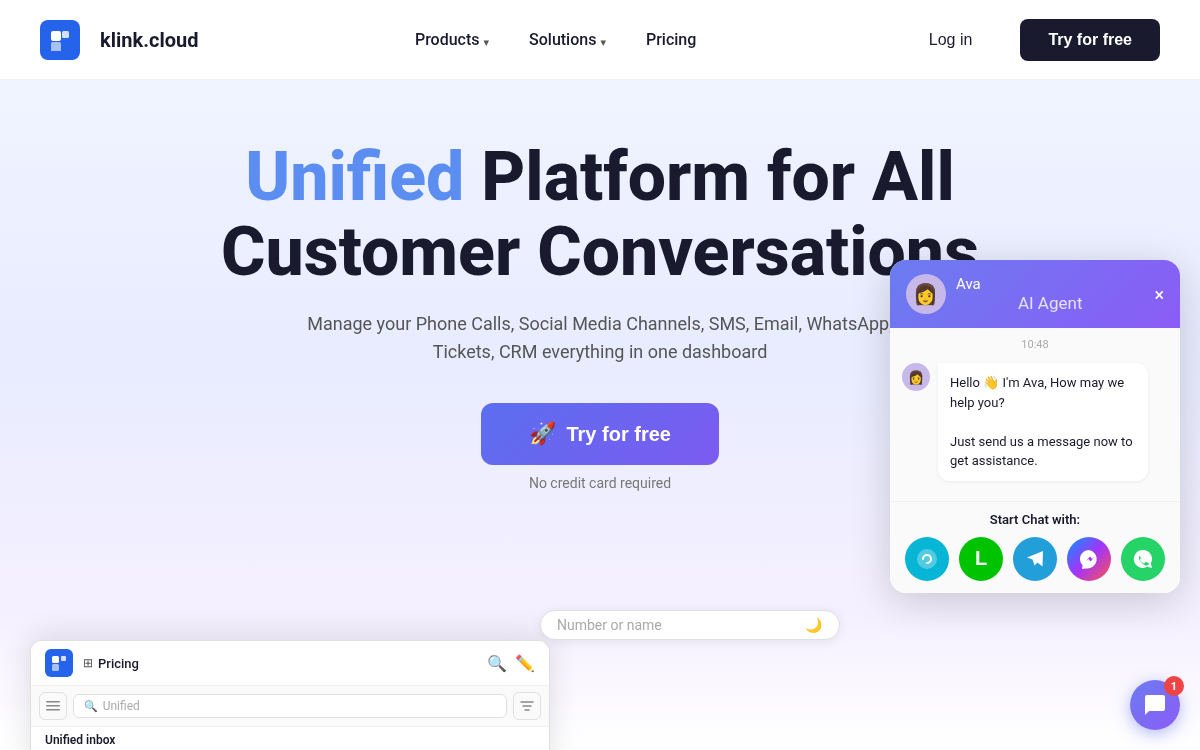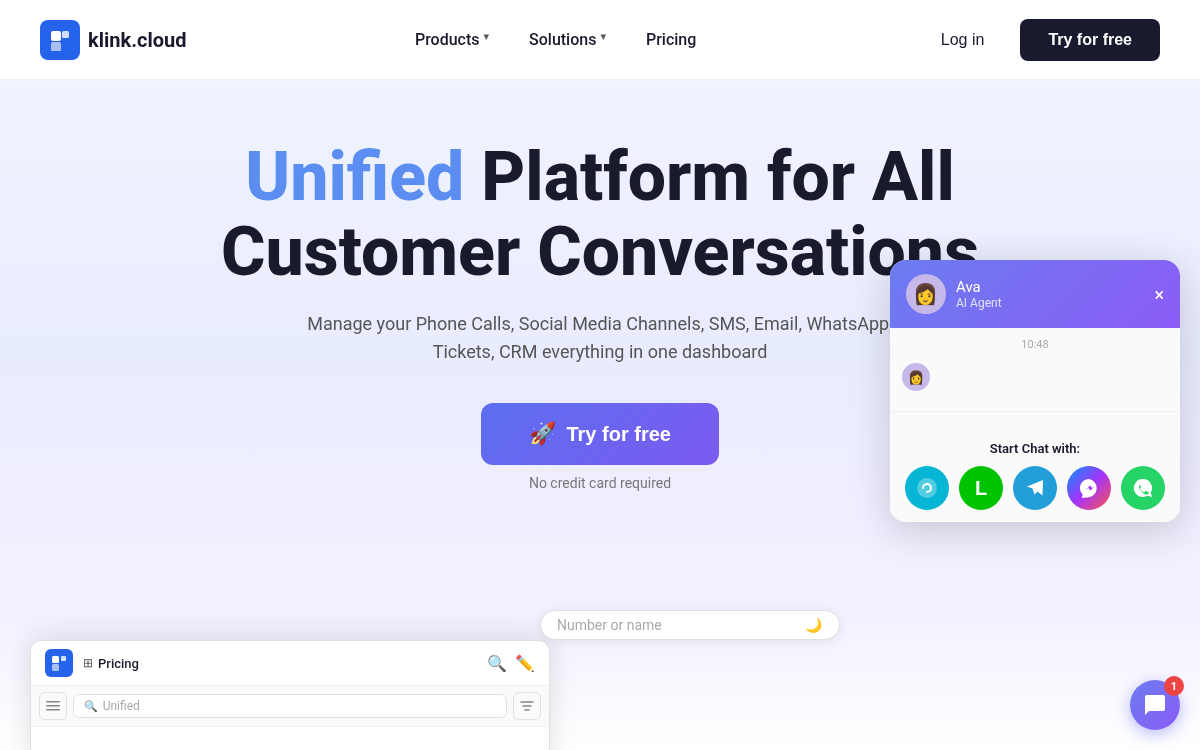--- a/index.html
+++ b/index.html
@@ -19,21 +19,21 @@
       padding: 0 40px;
       height: 80px;
       background: #fff;
       border-bottom: 1px solid #f0f0f0;
       position: relative;
       z-index: 100;
     }
     .logo {
       display: flex;
       align-items: center;
-      gap: 8px;
+      gap: 20px;
       text-decoration: none;
       cursor: pointer;
     }
     .logo-icon {
       width: 40px;
       height: 40px;
       background: #2563eb;
       border-radius: 8px;
       display: flex;
       align-items: center;
@@ -47,38 +47,38 @@
       font-weight: 700;
       color: #1a1a2e;
     }
     .nav-links {
       display: flex;
       align-items: center;
       gap: 8px;
     }
     .nav-item {
       display: flex;
-      align-items: flex-start;
+      align-items: flex-end;
       gap: 4px;
       padding: 8px 16px;
       font-size: 16px;
       font-weight: 500;
       color: #1a1a2e;
       cursor: pointer;
       border-radius: 6px;
       transition: background 0.15s;
     }
     .nav-chevron {
       font-size: 11px;
       color: #555;
     }
     .nav-actions {
       display: flex;
       align-items: center;
-      gap: 20px;
+      gap: 32px;
     }
     .btn-login {
       font-size: 16px;
       font-weight: 500;
       color: #1a1a2e;
       cursor: pointer;
       padding: 8px 16px;
       border-radius: 6px;
       border: none;
       background: transparent;
@@ -284,22 +284,23 @@
       justify-content: center;
       font-size: 20px;
     }
     .chat-agent-info { flex: 1; }
     .chat-agent-name {
       font-size: 15px;
       font-weight: 400;
       color: #fff;
     }
     .chat-agent-role {
-      font-size: 12px;
+      font-size: 17px;
       color: rgba(255,255,255,0.8);
+      text-align: center;
     }
     .chat-close {
       color: #fff;
       font-size: 18px;
       cursor: pointer;
     }
     .chat-timestamp {
       text-align: center;
       font-size: 11px;
       color: #aaa;
@@ -341,21 +342,20 @@
       background: #fafafa;
       padding: 10px 12px 12px;
       border-top: 1px solid #f0f0f0;
     }
     .chat-start-label {
       font-size: 13px;
       font-weight: 600;
       color: #1a1a2e;
       text-align: center;
       margin-bottom: 10px;
-      margin-top: 19px;
     }
     .chat-channels {
       display: flex;
       justify-content: center;
       gap: 10px;
     }
     .chat-channel-btn {
       width: 44px;
       height: 44px;
       border-radius: 50%;
@@ -487,20 +487,21 @@
           <span style="color:#ccc;margin-right:5px;font-size:11px">🔍</span>
           <span>Unified</span>
         </div>
         <div style="width:28px;height:28px;display:flex;align-items:center;justify-content:center;border:1px solid #e0e0e0;border-radius:6px;cursor:pointer">
           <svg width="14" height="14" viewBox="0 0 14 14" fill="none">
               <path d="M1 3h12M3 7h8M5 11h4" stroke="#888" stroke-width="1.5" stroke-linecap="round"></path>
             </svg>
         </div>
       </div>
 
+      <div class="dash-inbox-label">Unified inbox</div>
 
     </div>
   </div>
 
   <div class="call-bar">
     <span class="call-input-text">Number or name</span>
     <span class="call-moon-icon">🌙</span>
   </div>
 
   <div class="chat-widget">
@@ -509,20 +510,23 @@
       <div class="chat-agent-info">
         <div class="chat-agent-name">Ava</div>
         <div class="chat-agent-role">AI Agent</div>
       </div>
       <span class="chat-close">×</span>
     </div>
     <div class="chat-timestamp">10:48</div>
     <div class="chat-messages">
       <div class="chat-msg-row">
         <div class="chat-msg-avatar">👩</div>
+        <div class="chat-bubble">
+          <span>Hello 👋 I'm Ava, How may we help you?<br><br>Just send us a message now to get assistance.</span>
+        </div>
       </div>
     </div>
     <div class="chat-start-section">
       <div class="chat-start-label">Start Chat with:</div>
       <div class="chat-channels">
         <button class="chat-channel-btn channel-c" title="Channel C">
           <svg width="22" height="22" viewBox="0 0 22 22" fill="none">
               <circle cx="11" cy="11" r="10" fill="white" opacity="0.3"></circle>
               <path d="M7 11a4 4 0 1 1 4 4" stroke="white" stroke-width="2" stroke-linecap="round"></path>
             </svg>

